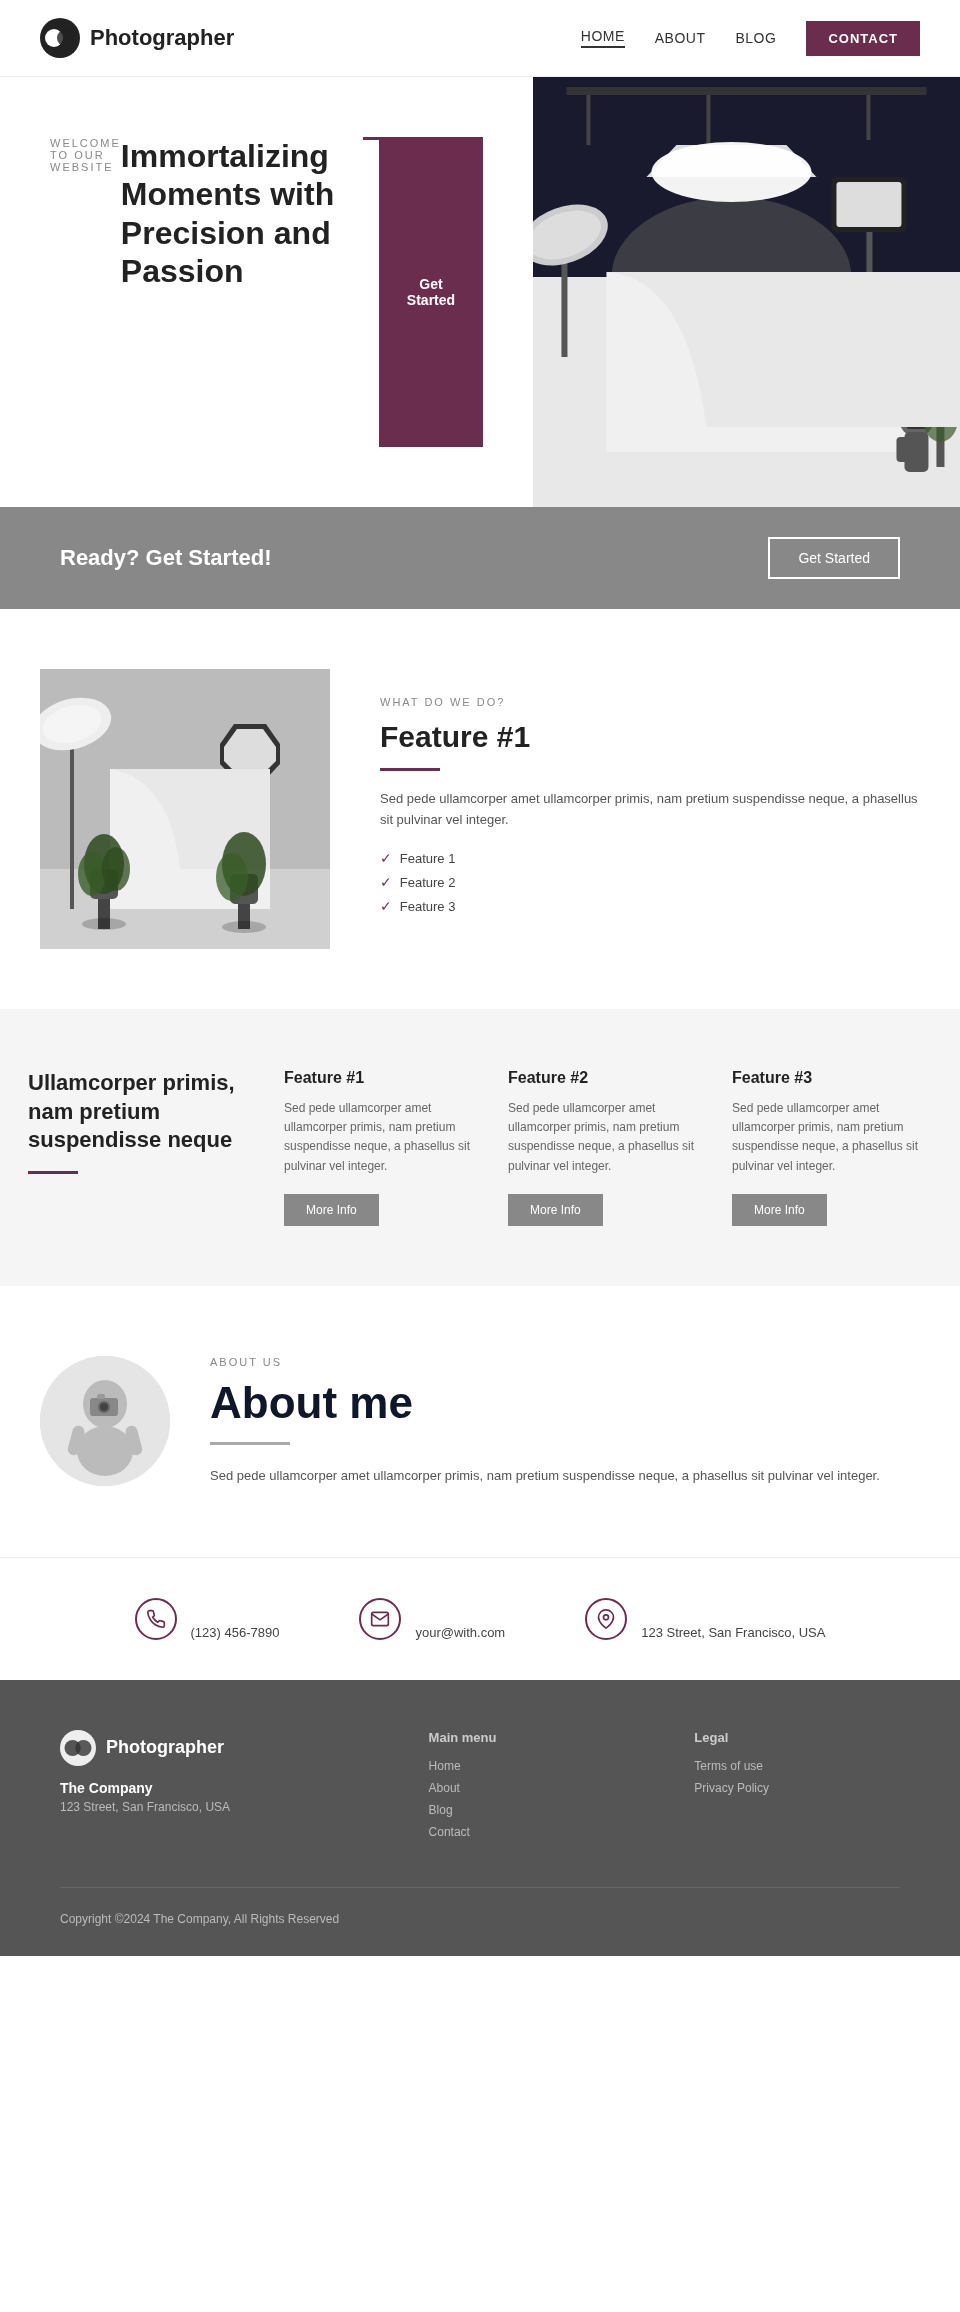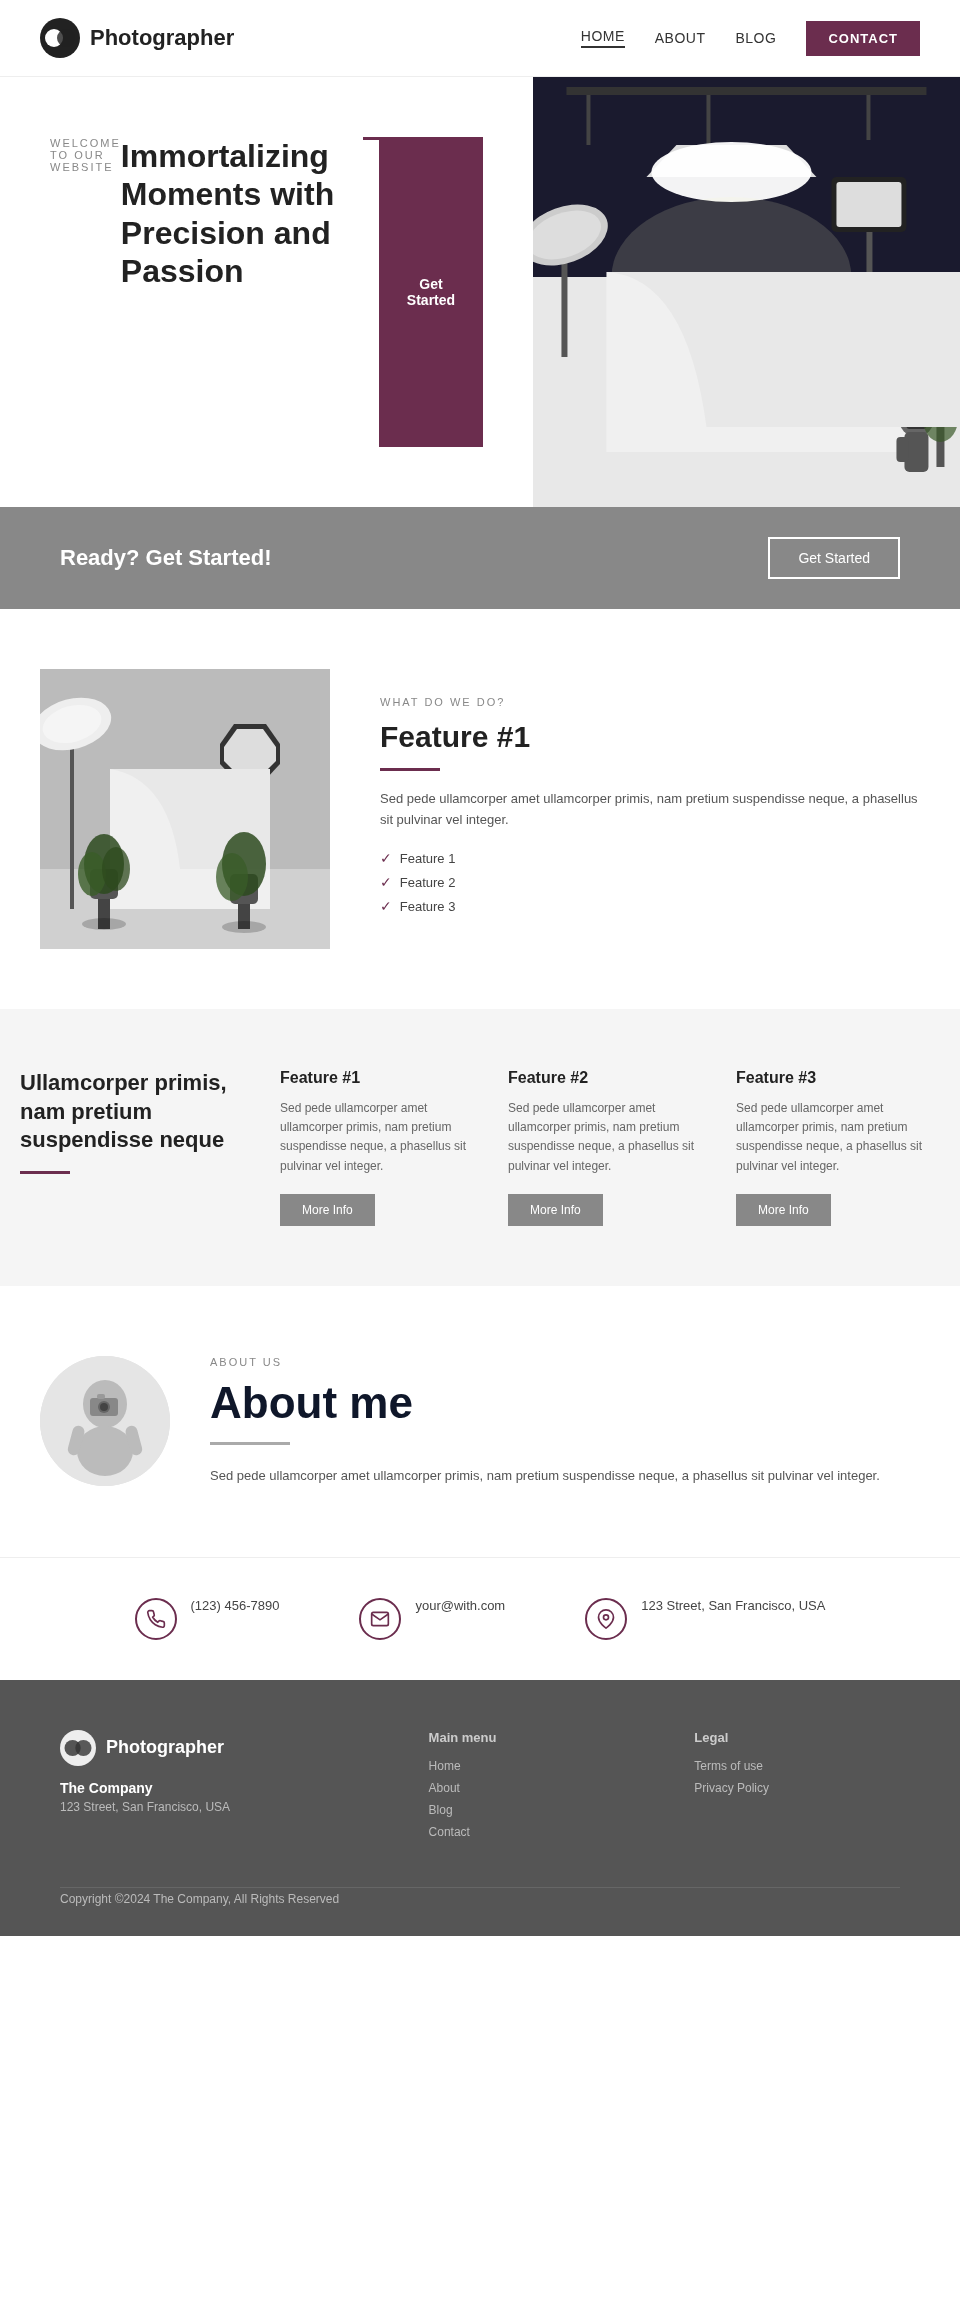--- a/index.html
+++ b/index.html
@@ -205,21 +205,21 @@
       gap: 8px;
     }
     .check-icon {
       color: #6b2d4e;
       font-size: 14px;
     }
 
     
     .features-grid-section {
       background: #f5f5f5;
-      padding: 60px 20px;
+      padding: 60px 28px;
     }
     .features-grid {
       display: flex;
       gap: 0;
       align-items: flex-start;
     }
     .features-grid-left {
       flex: 1;
       padding-right: 40px;
     }
@@ -321,21 +321,21 @@
       background: #fff;
       border-top: 1px solid #eee;
       padding: 40px 60px;
       display: flex;
       justify-content: center;
       gap: 80px;
       align-items: center;
     }
     .contact-info-item {
       display: flex;
-      align-items: flex-start;
+      align-items: flex-end;
       gap: 14px;
     }
     .contact-icon-circle {
       width: 42px;
       height: 42px;
       border-radius: 50%;
       border: 2px solid #6b2d4e;
       display: flex;
       align-items: center;
       justify-content: center;
@@ -393,21 +393,21 @@
     }
     .footer-link {
       display: block;
       font-size: 12px;
       color: #bbb;
       text-decoration: none;
       margin-bottom: 8px;
     }
     .footer-bottom {
       border-top: 1px solid #666;
-      padding-top: 4px;
+      padding-top: 24px;
       font-size: 12px;
       color: #bbb;
     }
   </style>
 </head>
 <body>
 
 <nav class="navbar">
   <div class="logo-area">
     <svg class="logo-icon" viewBox="0 0 40 40">

